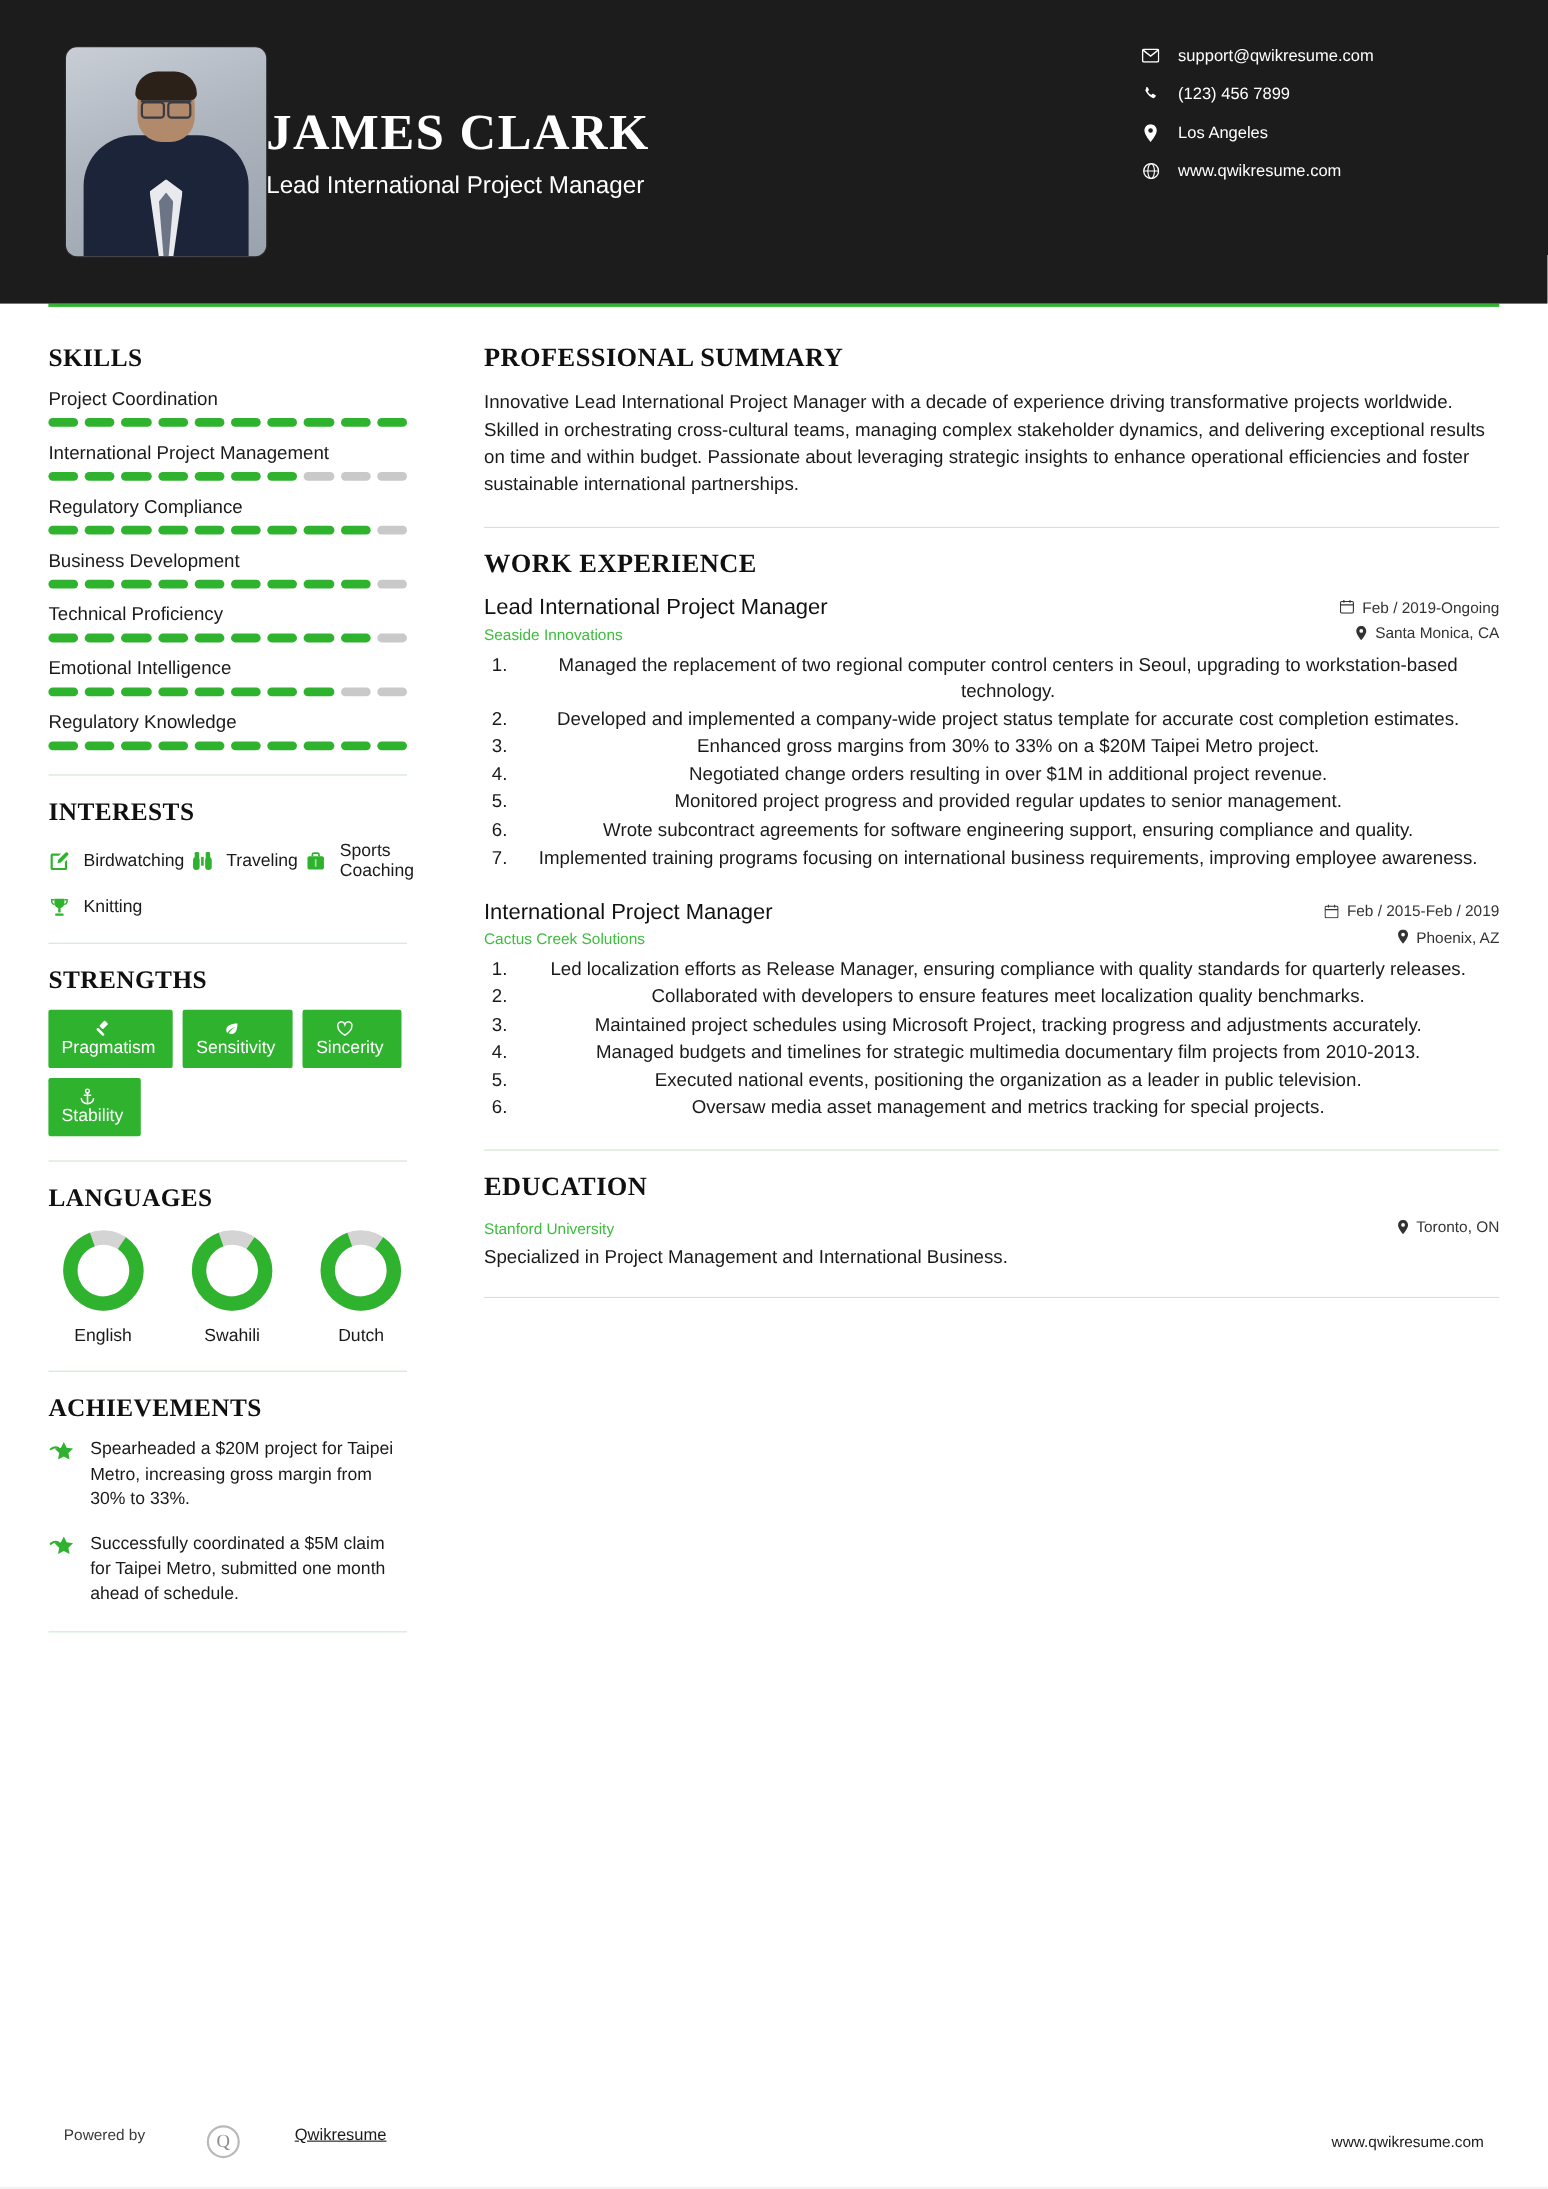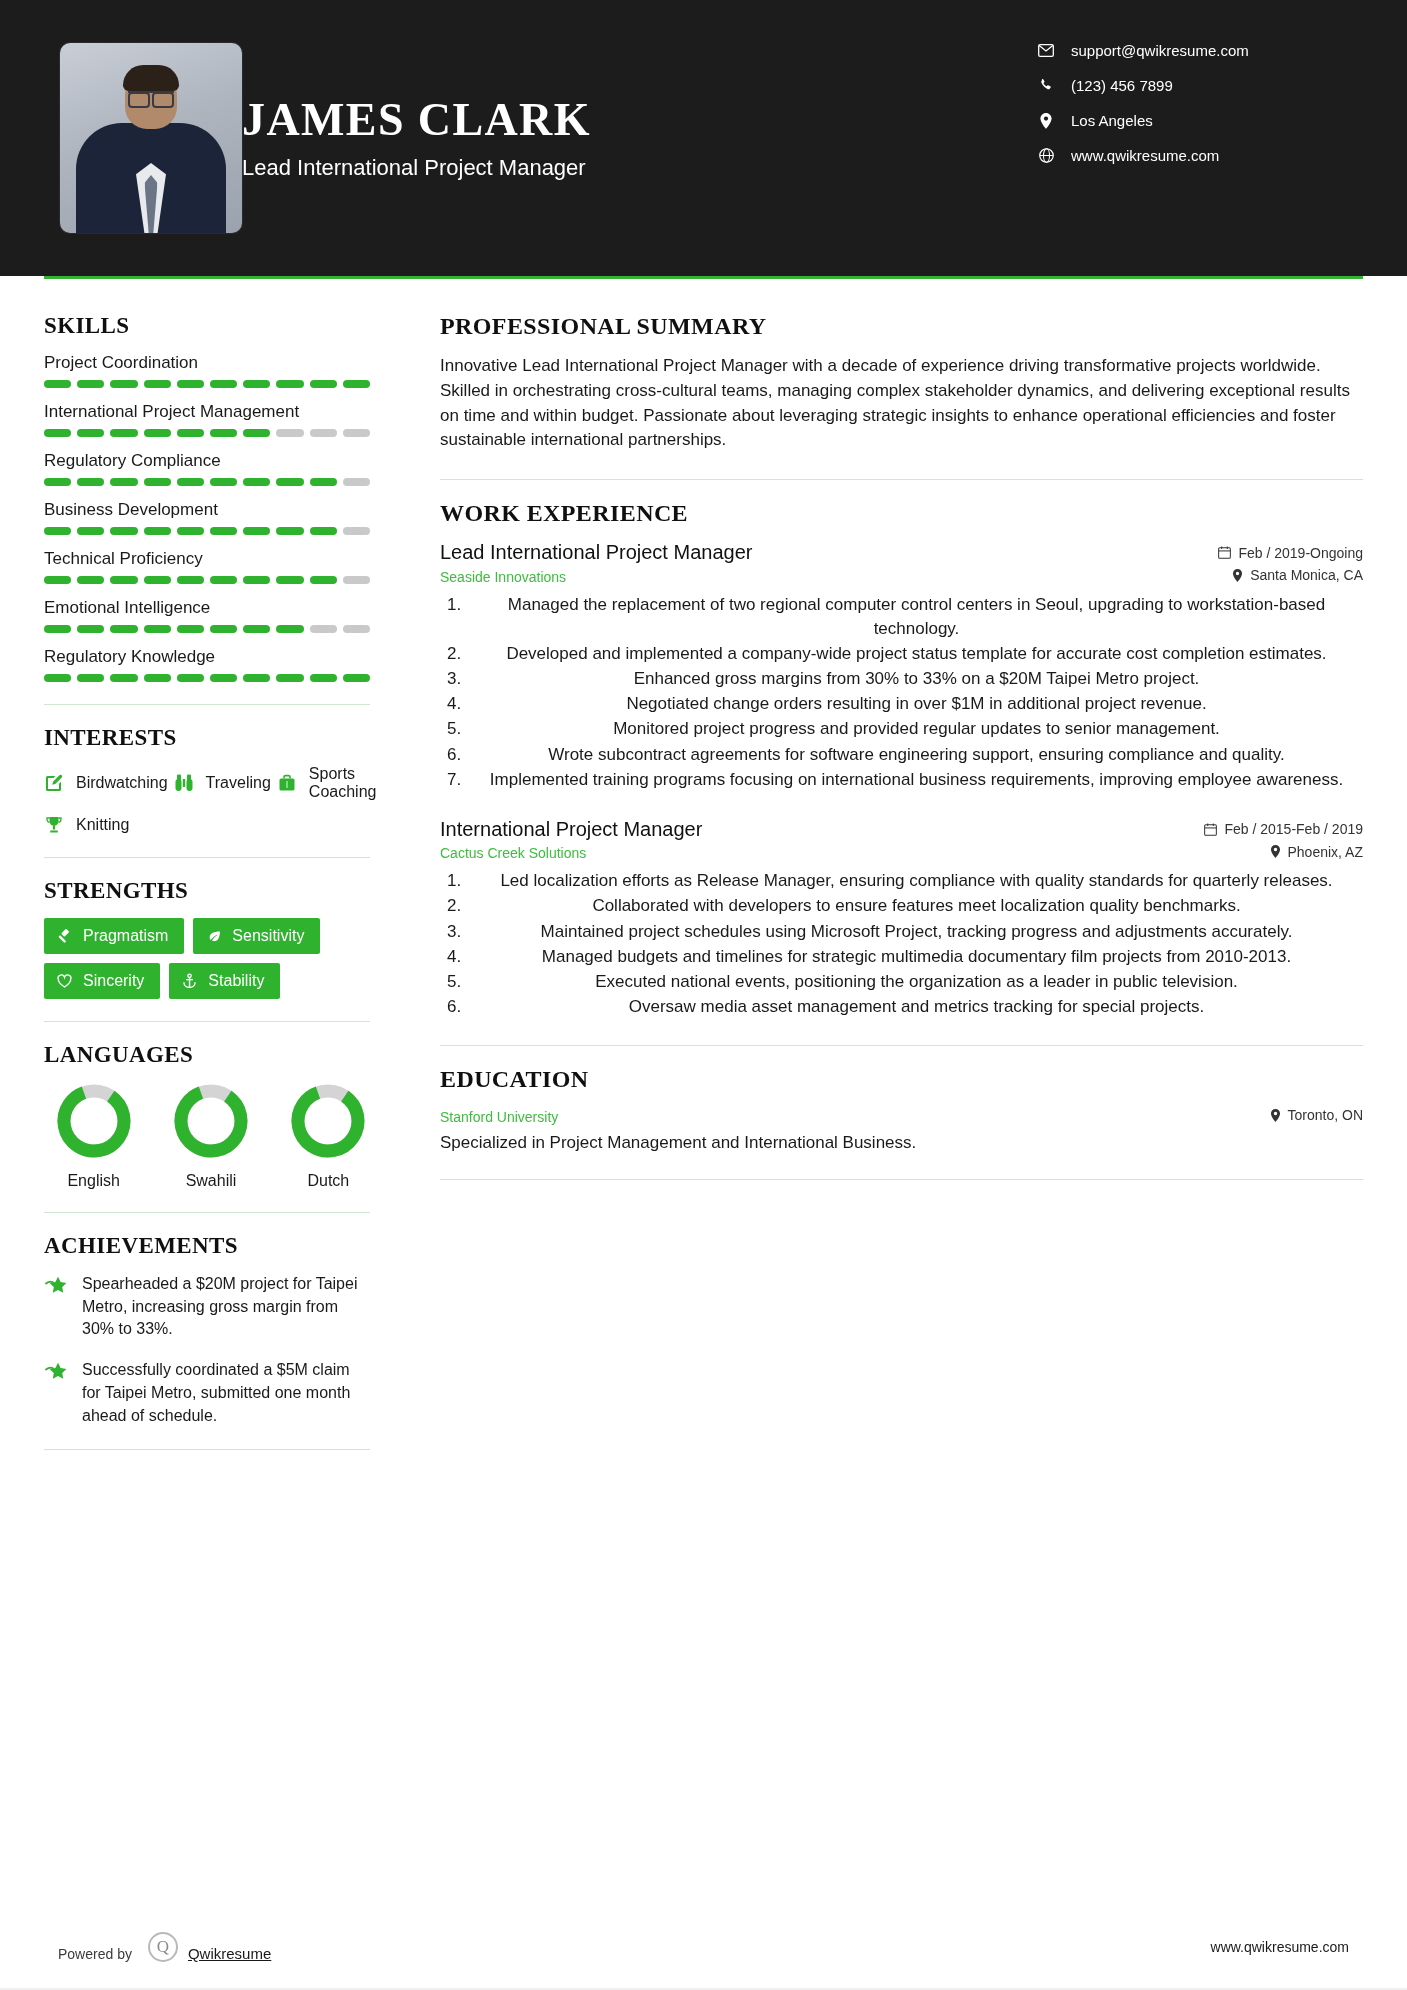--- a/index.html
+++ b/index.html
@@ -184,20 +184,21 @@
     gap: 9px;
   }
   .chip {
     background: #2fb32f;
     color: #ffffff;
     font-size: 16px;
     padding: 9px 16px 9px 12px;
     display: flex;
     align-items: center;
     border-radius: 2px;
+    flex-direction: column;
   }
   .chip .si { margin-right: 10px; display: flex; align-items: center; }
 
   
   .langs {
     display: flex;
     justify-content: flex-start;
     gap: 34px;
     padding-left: 8px;
   }
@@ -280,23 +281,24 @@
     position: absolute;
     left: 0; right: 0;
     bottom: 28px;
     padding: 0 58px;
     display: flex;
     align-items: center;
     justify-content: space-between;
   }
   .powered {
     display: flex;
-    align-items: flex-end;
+    align-items: flex-start;
     font-size: 14px;
     color: #3b3b3b;
+    gap: 40px;
   }
   .q-circle {
     width: 30px; height: 30px; border-radius: 50%;
     border: 2px solid #b9b9b9;
     display: flex; align-items: center; justify-content: center;
     font-family: "Liberation Serif", serif;
     font-size: 17px; color: #8d8d8d;
     margin: 0 10px 0 16px;
   }
   .brand-link {

